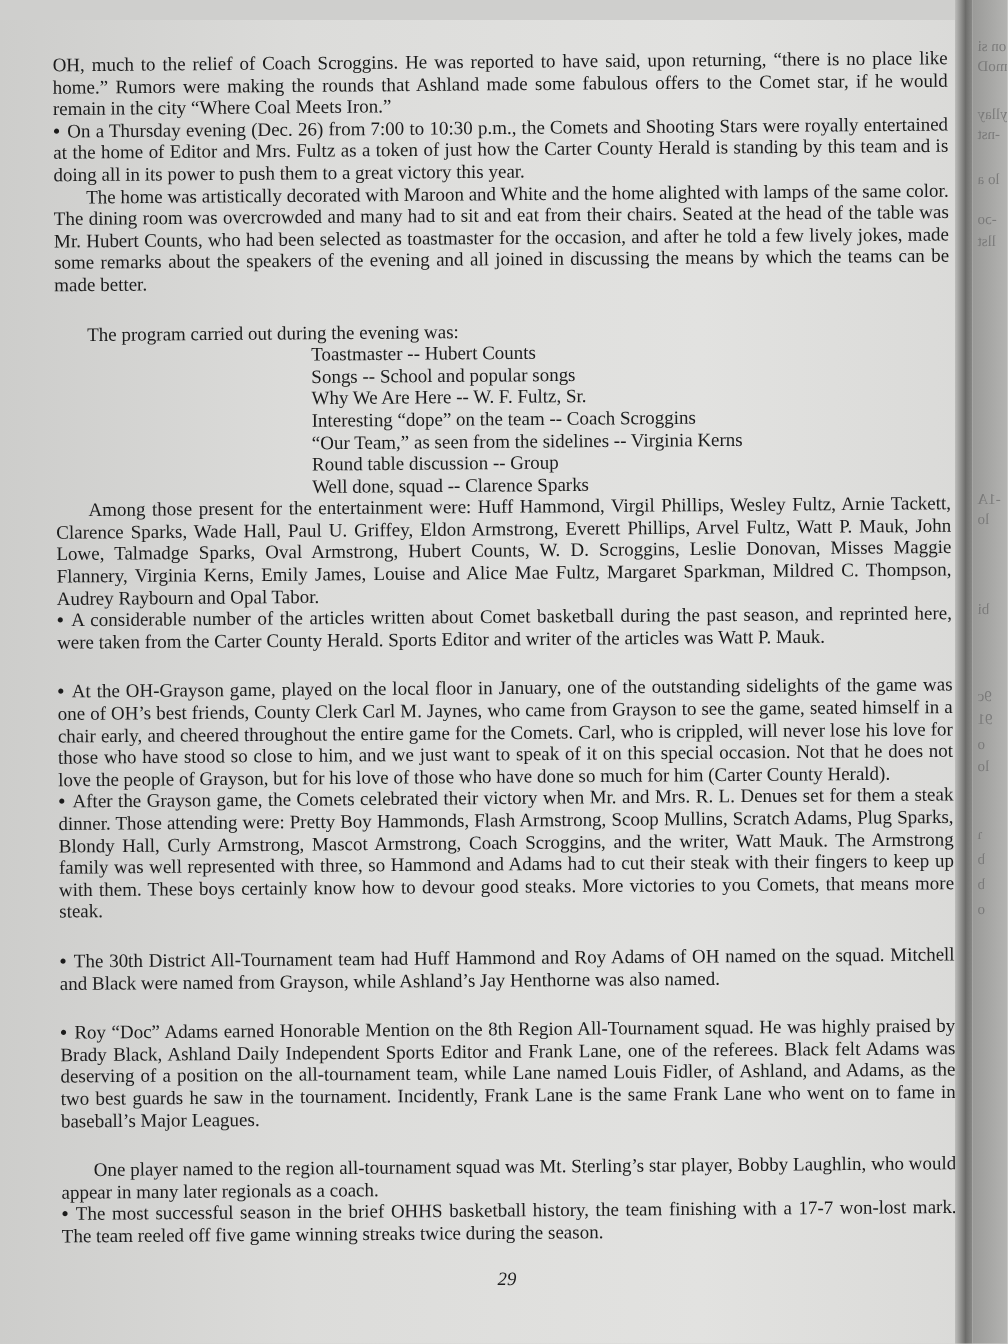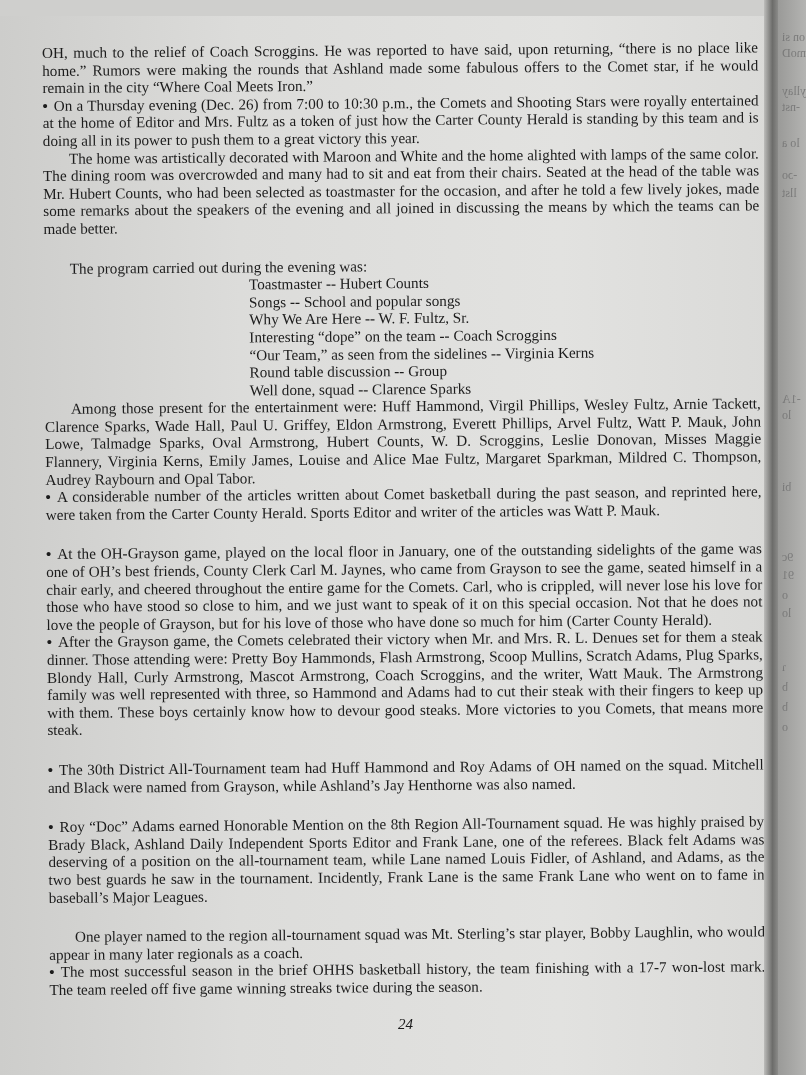--- a/index.html
+++ b/index.html
@@ -69,21 +69,21 @@
     <p class="bullet">At the OH-Grayson game, played on the local floor in January, one of the outstanding sidelights of the game was one of OH’s best friends, County Clerk Carl M. Jaynes, who came from Grayson to see the game, seated himself in a chair early, and cheered throughout the entire game for the Comets.  Carl, who is crippled, will never lose his love for those who have stood so close to him, and we just want to speak of it on this special occasion.  Not that he does not love the people of Grayson, but for his love of those who have done so much for him (Carter County Herald).</p>
     <p class="bullet">After the Grayson game, the Comets celebrated their victory when Mr. and Mrs. R. L. Denues set for them a steak dinner.  Those attending were: Pretty Boy Hammonds, Flash Armstrong, Scoop Mullins, Scratch Adams, Plug Sparks, Blondy Hall, Curly Armstrong, Mascot Armstrong, Coach Scroggins, and the writer, Watt Mauk.  The Armstrong family was well represented with three, so Hammond and Adams had to cut their steak with their fingers to keep up with them.  These boys certainly know how to devour good steaks.  More victories to you Comets, that means more steak.</p>
     <div class="gap-lg"></div>
     <p class="bullet">The 30th District All-Tournament team had Huff Hammond and Roy Adams of OH named on the squad.  Mitchell and Black were named from Grayson, while Ashland’s Jay Henthorne was also named.</p>
     <div class="gap-lg"></div>
     <p class="bullet">Roy “Doc” Adams earned Honorable Mention on the 8th Region All-Tournament squad.  He was highly praised by Brady Black, Ashland Daily Independent Sports Editor and Frank Lane, one of the referees.  Black felt Adams was deserving of a position on the all-tournament team, while Lane named Louis Fidler, of Ashland, and Adams, as the two best guards he saw in the tournament.  Incidently, Frank Lane is the same Frank Lane who went on to fame in baseball’s Major Leagues.</p>
     <div class="gap-lg"></div>
     <p class="indent">One player named to the region all-tournament squad was Mt. Sterling’s star player, Bobby Laughlin, who would appear in many later regionals as a coach.</p>
     <p class="bullet">The most successful season in the brief OHHS basketball history, the team finishing with a 17-7 won-lost mark.  The team reeled off five game winning streaks twice during the season.</p>
   </div>
-  <div class="page-number">24</div>
+  <div class="page-number">29</div>
 </div>
 
 <div class="spine"></div>
 
 <div class="facing">
   <span class="frag" style="top:30px">on si</span>
   <span class="frag" style="top:46px">-moD</span>
   <span class="frag" style="top:84px">yllay</span>
   <span class="frag" style="top:100px">-nst</span>
   <span class="frag" style="top:136px">lo a</span>

